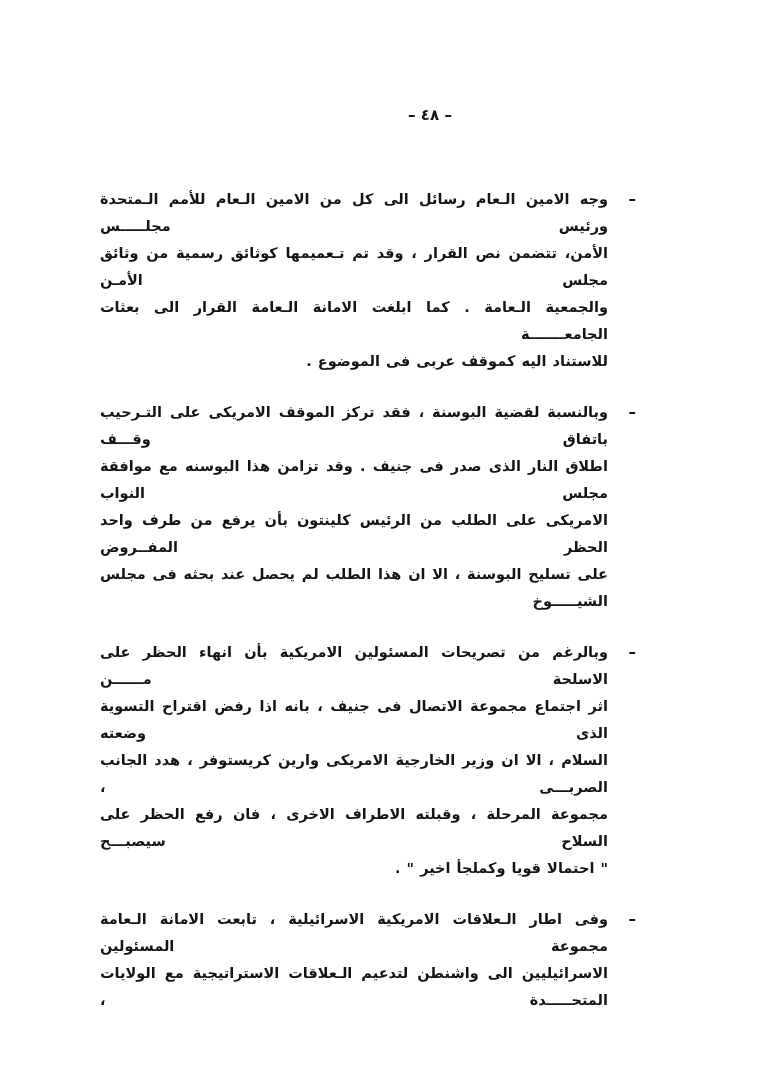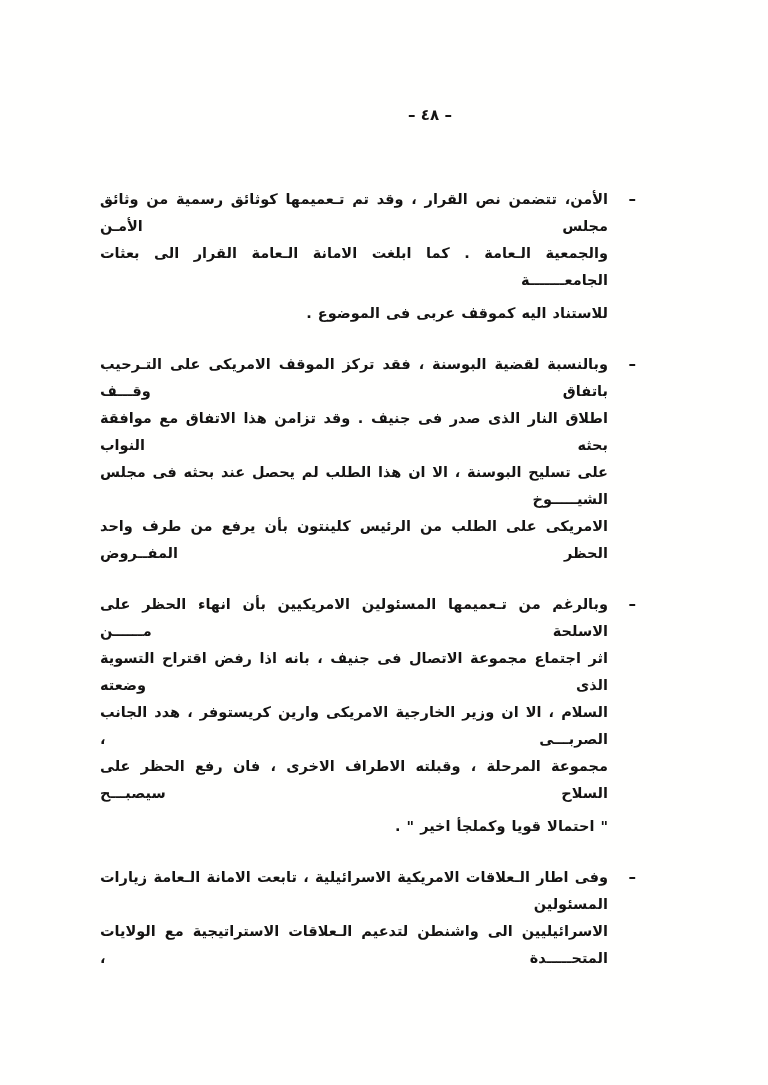--- a/index.html
+++ b/index.html
@@ -61,65 +61,65 @@
     white-space: normal;
     word-spacing: 1px;
   }
   .jl {
     text-align: justify;
     text-align-last: justify;
   }
   .last {
     text-align: center;
     text-align-last: right;
-    margin-top: 6px;
   }
 </style>
 </head>
 <body>
 
 <div class="page">
 
   <div class="page-number">– ٤٨ –</div>
 
   <div class="content">
 
     <div class="para">
       <span class="dash">–</span>
       <div class="lines">
+        <div class="line jl">وجه الامين الـعام رسائل الى كل من الامين الـعام للأمم الـمتحدة ورئيس مجلـــــس</div>
         <div class="line jl">الأمن، تتضمن نص القرار ، وقد تم تـعميمها كوثائق رسمية من وثائق مجلس الأمـن</div>
         <div class="line jl">والجمعية الـعامة . كما ابلغت الامانة الـعامة القرار الى بعثات الجامعـــــــة</div>
         <div class="line last">للاستناد اليه كموقف عربى فى الموضوع .</div>
       </div>
     </div>
 
     <div class="para">
       <span class="dash">–</span>
       <div class="lines">
         <div class="line jl">وبالنسبة لقضية البوسنة ، فقد تركز الموقف الامريكى على التـرحيب باتفاق وقـــف</div>
-        <div class="line jl">اطلاق النار الذى صدر فى جنيف . وقد تزامن هذا الاتفاق مع موافقة بحثه النواب</div>
+        <div class="line jl">اطلاق النار الذى صدر فى جنيف . وقد تزامن هذا البوسنه مع موافقة مجلس النواب</div>
+        <div class="line jl">الامريكى على الطلب من الرئيس كلينتون بأن يرفع من طرف واحد الحظر المفــروض</div>
         <div class="line jl">على تسليح البوسنة ، الا ان هذا الطلب لم يحصل عند بحثه فى مجلس الشيـــــوخ</div>
-        <div class="line jl">الامريكى على الطلب من الرئيس كلينتون بأن يرفع من طرف واحد الحظر المفــروض</div>
       </div>
     </div>
 
     <div class="para">
       <span class="dash">–</span>
       <div class="lines">
-        <div class="line jl">وبالرغم من تـعميمها المسئولين الامريكيين بأن انهاء الحظر على الاسلحة مــــــن</div>
+        <div class="line jl">وبالرغم من تصريحات المسئولين الامريكية بأن انهاء الحظر على الاسلحة مــــــن</div>
         <div class="line jl">اثر اجتماع مجموعة الاتصال فى جنيف ، بانه اذا رفض اقتراح التسوية الذى وضعته</div>
         <div class="line jl">السلام ، الا ان وزير الخارجية الامريكى وارين كريستوفر ، هدد الجانب الصربـــى ،</div>
         <div class="line jl">مجموعة المرحلة ، وقبلته الاطراف الاخرى ، فان رفع الحظر على السلاح سيصبـــح</div>
         <div class="line last">" احتمالا قويا وكملجأ اخير " .</div>
       </div>
     </div>
 
     <div class="para">
       <span class="dash">–</span>
       <div class="lines">
-        <div class="line jl">وفى اطار الـعلاقات الامريكية الاسرائيلية ، تابعت الامانة الـعامة زيارات المسئولين</div>
+        <div class="line jl">وفى اطار الـعلاقات الامريكية الاسرائيلية ، تابعت الامانة الـعامة مجموعة المسئولين</div>
         <div class="line jl">الاسرائيليين الى واشنطن لتدعيم الـعلاقات الاستراتيجية مع الولايات المتحـــــدة ،</div>
 
       </div>
     </div>
 
   </div>
 </div>
 
 </body></html>

